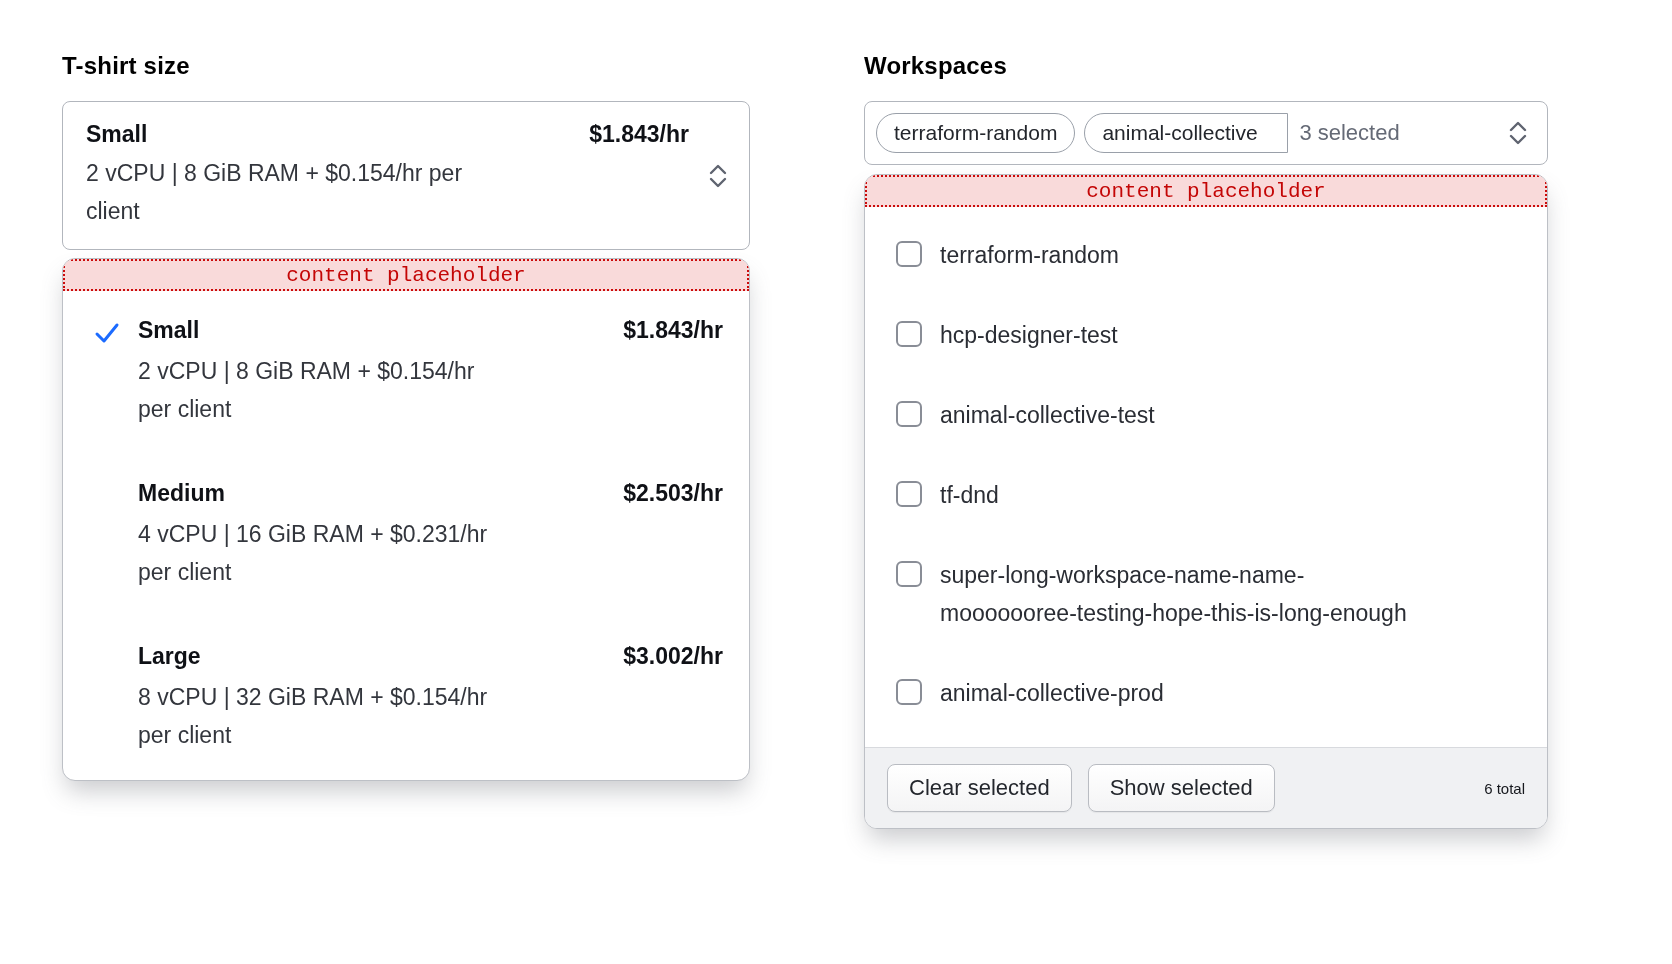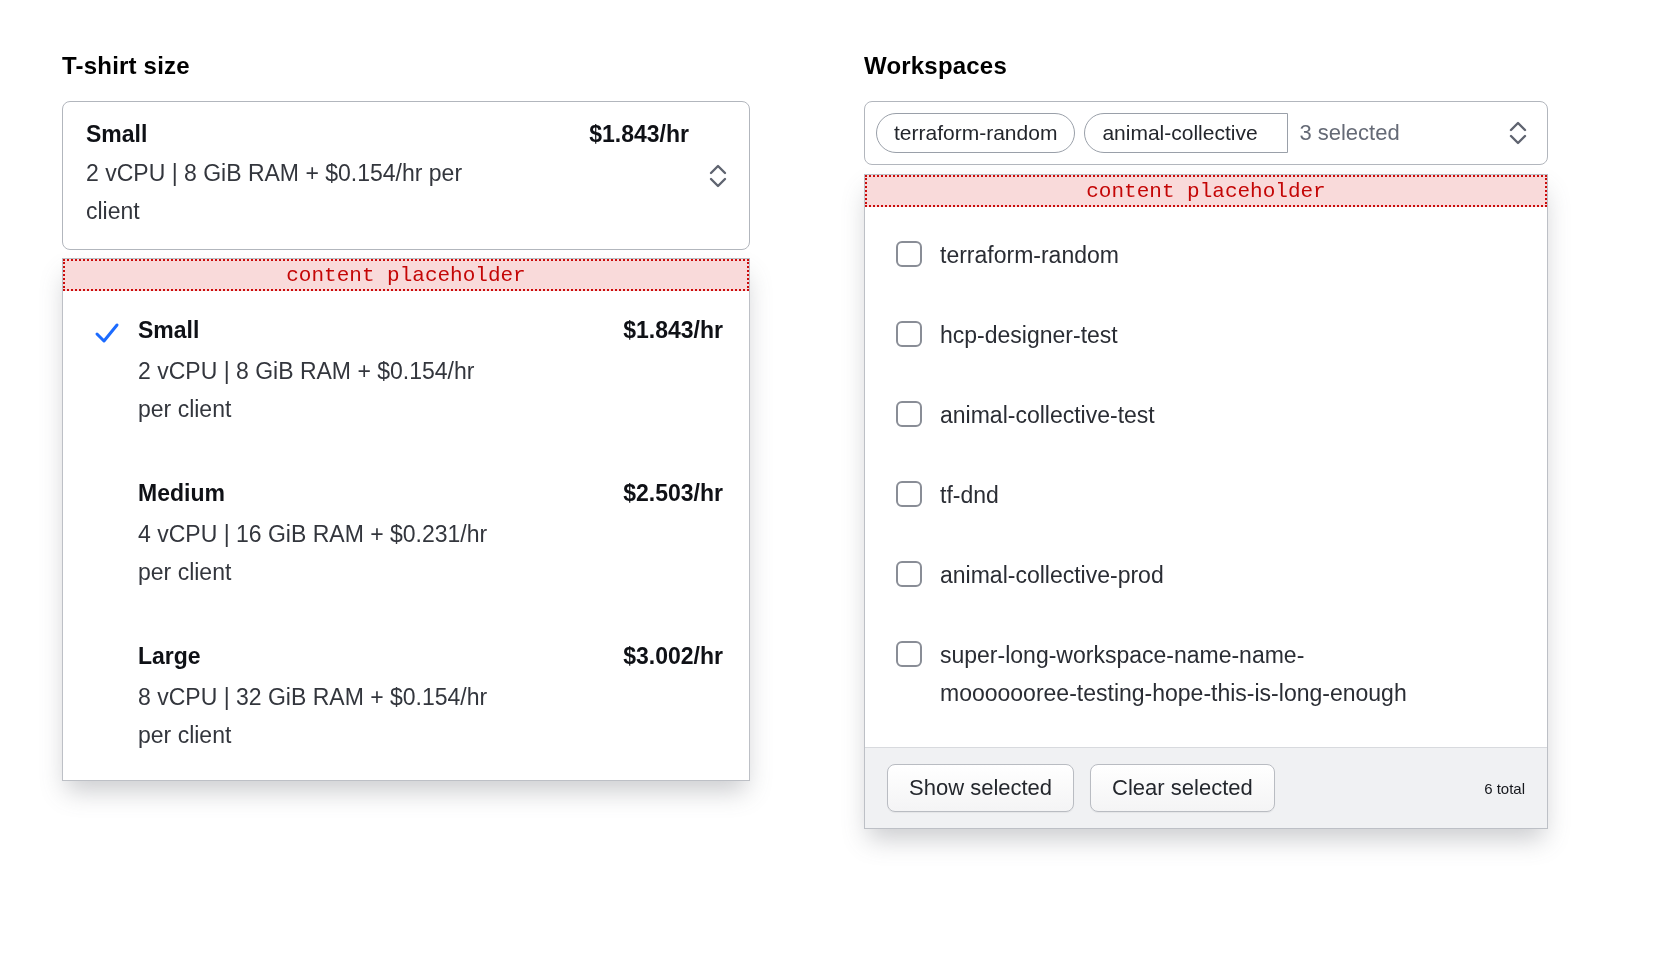--- a/index.html
+++ b/index.html
@@ -23,21 +23,21 @@
     padding:19px 60px 19px 23px; min-height:145px; cursor:pointer;
   }
   .trigger-row { display:flex; align-items:baseline; }
   .trigger-title { font-size:23px; font-weight:700; color:#0f1116; }
   .trigger-price { margin-left:auto; font-size:23px; font-weight:700; color:#0f1116; white-space:nowrap; }
   .trigger-desc  { margin-top:6px; font-size:23px; line-height:38px; color:#33363d; max-width:395px; }
   .chev { position:absolute; right:20px; top:50%; transform:translateY(-50%); }
 
   
   .dropdown-panel {
-    background:#fff; border:1px solid #bdc0c6; border-radius:0;
+    background:#fff; border:1px solid #bdc0c6; border-radius:13px;
     box-shadow:0 14px 24px -4px rgba(92,97,107,.32);
     overflow:hidden;
   }
   .panel-left  { margin-top:8px; }
   .panel-right { margin-top:9px; }
 
   .placeholder-strip {
     height:32px; background:#f9dada; border:2px dotted #cb0b0b;
     display:flex; align-items:center; justify-content:center;
     font-family:"Liberation Mono", monospace; font-size:21px; color:#c40606;
@@ -181,29 +181,29 @@
         <div class="ws-item">
           <span class="ws-checkbox"></span>
           <span class="ws-label">animal-collective-test</span>
         </div>
         <div class="ws-item">
           <span class="ws-checkbox"></span>
           <span class="ws-label">tf-dnd</span>
         </div>
         <div class="ws-item">
           <span class="ws-checkbox"></span>
+          <span class="ws-label">super-long-workspace-name-name-mooooooree-testing-hope-this-is-long-enough</span>
+        </div>
+        <div class="ws-item">
+          <span class="ws-checkbox"></span>
           <span class="ws-label">animal-collective-prod</span>
         </div>
-        <div class="ws-item">
-          <span class="ws-checkbox"></span>
-          <span class="ws-label">super-long-workspace-name-name-mooooooree-testing-hope-this-is-long-enough</span>
-        </div>
       </div>
 
       <div class="ws-footer">
+        <button class="footer-btn">Clear selected</button>
         <button class="footer-btn">Show selected</button>
-        <button class="footer-btn">Clear selected</button>
         <span class="footer-total">6 total</span>
       </div>
     </div>
   </div>
 
 </div>
 
 </body></html>

